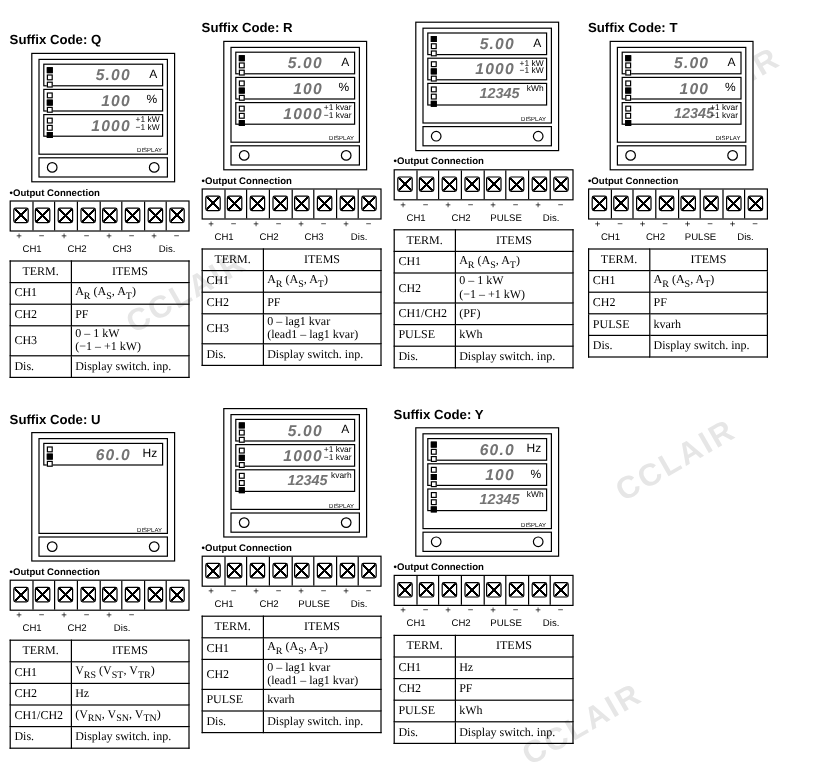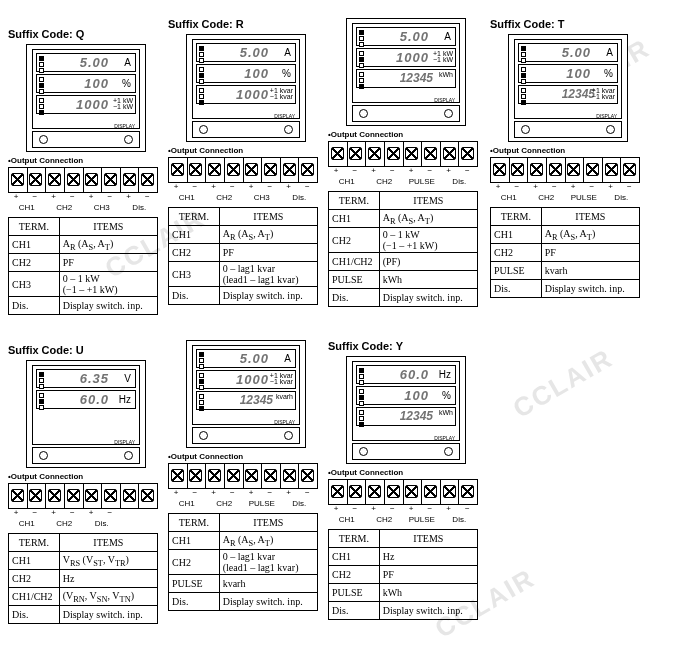--- a/index.html
+++ b/index.html
@@ -491,29 +491,20 @@
           </tbody>
         </table>
       </div>
       <div class="panel" style="left:8px;top:344px;width:150px;">
         <div class="suffix-title">Suffix Code: U</div>
         <div class="meter">
           <div class="inner">
             <div class="lcdwrap">
               <div class="lcd">
                 <span class="lampsq">
-                  <i class="on"></i>
-                  <i class=""></i>
-                  <i class=""></i>
-                </span>
-                <span class="digits">6.35</span>
-                <span class="unit">V</span>
-              </div>
-              <div class="lcd">
-                <span class="lampsq">
                   <i class=""></i>
                   <i class="on"></i>
                   <i class=""></i>
                 </span>
                 <span class="digits">60.0</span>
                 <span class="unit">Hz</span>
               </div>
             </div>
           </div>
           <div class="footer">

